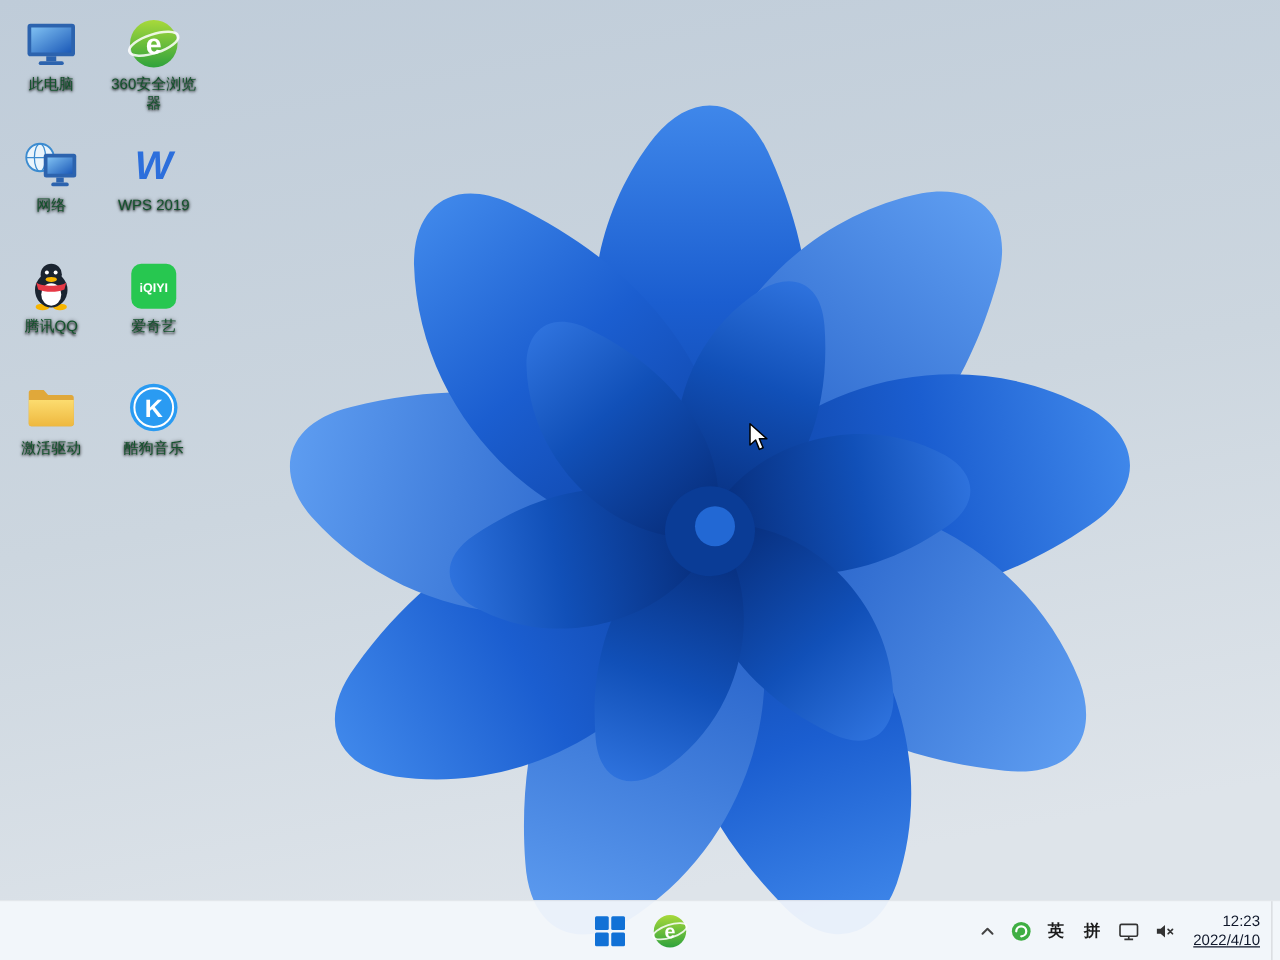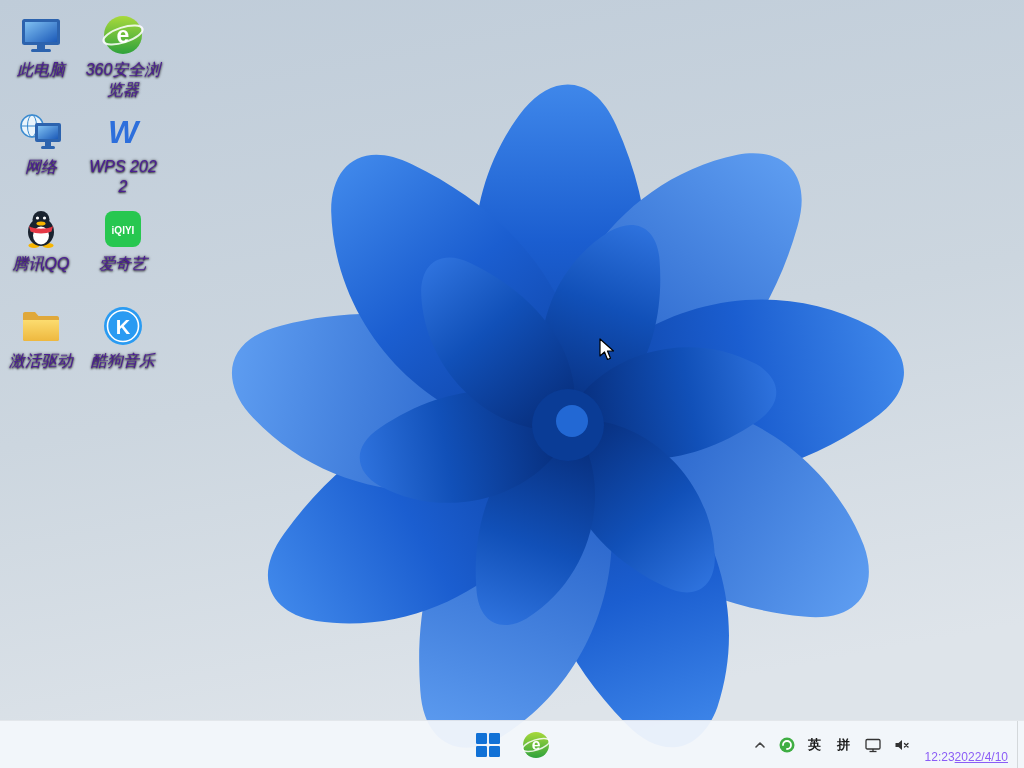--- a/index.html
+++ b/index.html
@@ -14,24 +14,23 @@
   
   .desktop { position:absolute; top:8px; left:2px; z-index:2; display:flex; gap:4px; align-items:flex-start; }
   .icon-col { display:flex; flex-direction:column; }
   .desktop-icon {
     width:78px; height:97px;
     display:flex; flex-direction:column; align-items:center;
     padding-top:5px; border-radius:4px; cursor:default;
   }
   .icon-art { width:44px; height:44px; display:flex; align-items:center; justify-content:center; }
   .icon-label {
-    margin-top:3px; font-size:16px; line-height:1.25; color:#4c1d95; text-align:center;
+    margin-top:3px; font-size:12px; line-height:1.25; color:#14532d; text-align:center;
     max-width:76px; word-break:break-all;
     text-shadow:0 1px 2px rgba(0,0,0,0.85), 0 0 3px rgba(0,0,0,0.55);
-    font-style:italic;
   }
 
   
   .taskbar {
     position:absolute; left:0; right:0; bottom:0; height:48px; z-index:3;
     background:rgba(243,247,251,0.94);
     border-top:1px solid rgba(0,0,0,0.06);
   }
   .taskbar-center {
     position:absolute; left:50%; top:4px; transform:translateX(-50%);
@@ -47,22 +46,22 @@
     display:flex; align-items:center; gap:1px;
   }
   .tray-btn {
     height:40px; min-width:26px; padding:0 5px; border:none; background:transparent;
     border-radius:5px; display:flex; align-items:center; justify-content:center;
     cursor:pointer; color:#1b1b1b;
   }
   .tray-btn.ime { font-size:13px; font-weight:bold; min-width:28px; }
   .tray-clock {
     height:40px; border:none; background:transparent; border-radius:5px;
-    display:flex; flex-direction:row; align-items:flex-end; justify-content:center;
-    padding:0 8px; cursor:pointer; color:#8b5cf6;text-align:center;
+    display:flex; flex-direction:column; align-items:flex-end; justify-content:center;
+    padding:0 8px; cursor:pointer; color:#0f172a;text-align:center;
   }
   .clock-time { font-size:12px; line-height:15px; }
   .clock-date { font-size:12px; line-height:15px;text-decoration:underline; }
   .show-desktop { width:5px; height:48px; border-left:1px solid rgba(0,0,0,0.12); }
 
   
   .cursor { position:absolute; left:598px; top:338px; z-index:5; pointer-events:none; }
 </style>
 </head>
 <body>
@@ -210,21 +209,21 @@
       <div class="icon-label">360安全浏览器</div>
     </div>
 
 
     <div class="desktop-icon">
       <div class="icon-art">
         <svg width="44" height="44" viewBox="0 0 44 44">
           <text x="22" y="33" text-anchor="middle" font-size="32" font-weight="bold" font-style="italic" fill="#2d6fdc">W</text>
         </svg>
       </div>
-      <div class="icon-label">WPS 2022</div>
+      <div class="icon-label">WPS 2019</div>
     </div>
 
     <div class="desktop-icon">
       <div class="icon-art">
         <svg width="44" height="44" viewBox="0 0 44 44">
           <rect x="4" y="4" width="36" height="36" rx="8" fill="#27c750"></rect>
           <text x="22" y="26.5" text-anchor="middle" font-size="10" font-weight="bold" fill="#ffffff">iQIYI</text>
         </svg>
       </div>
       <div class="icon-label">爱奇艺</div>

